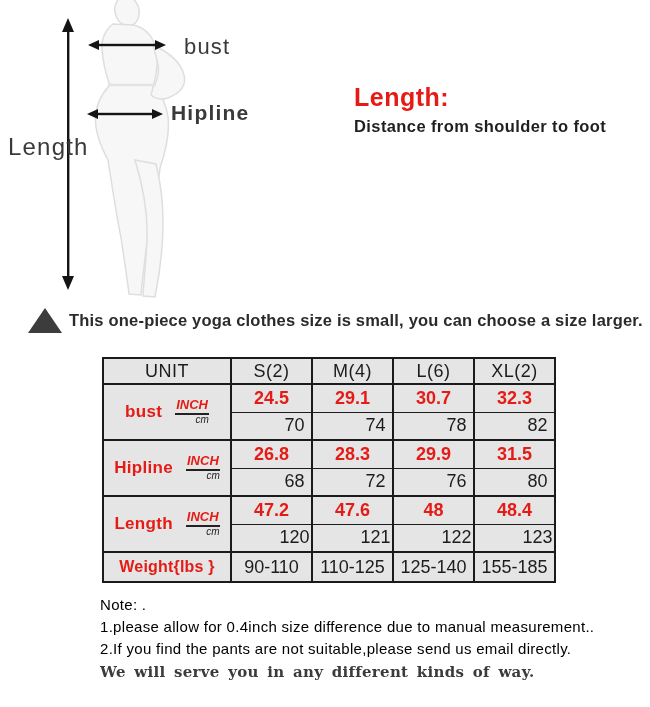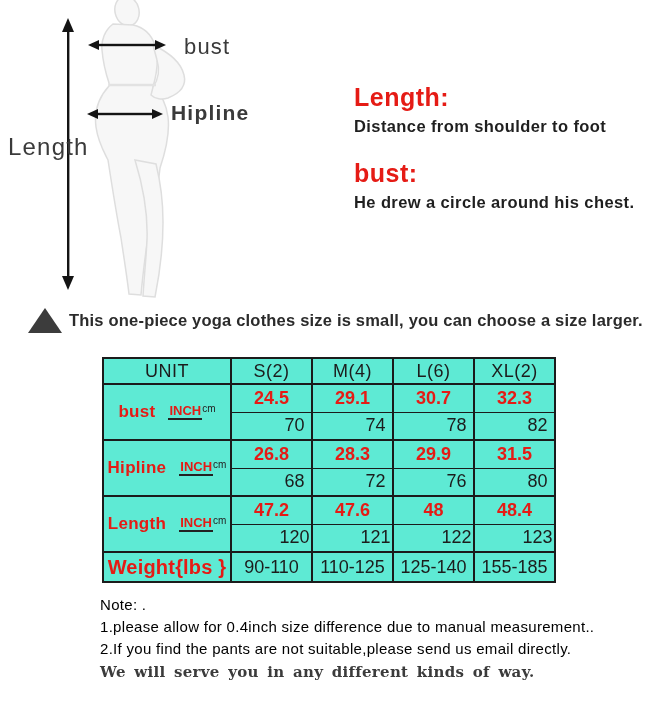--- a/index.html
+++ b/index.html
@@ -57,21 +57,21 @@
   }
   .notice-text {
     font-size: 16.5px; font-weight: 600; color: #2b2b2b;
     letter-spacing: 0.2px; white-space: nowrap;
   }
 
   
   .size-table {
     position: absolute; left: 102px; top: 357px;
     border-collapse: collapse; table-layout: fixed;
-    background: #5eead4;
+    background: #e5e5e5;
   }
   .size-table th, .size-table td {
     border: 2px solid #1b1b1b;
     text-align: center; vertical-align: middle;
     padding: 0;
     font-size: 18px; color: #1c1c1c;
     font-weight: 400;
   }
   .col-unit { width: 128px; }
   .col-size { width: 81px; }
@@ -82,27 +82,27 @@
   td.inch-val { color: var(--red); font-weight: 700; }
   tr.sub-top td.inch-val, tr.sub-top td { border-bottom-width: 1px; }
   tr.sub-bottom td { border-top-width: 1px; padding-left: 46px; }
   td.label-cell {
     font-weight: 700;
   }
   .label-inner {
     display: flex; align-items: center; justify-content: center; gap: 13px;
   }
   .row-label { color: var(--red); font-size: 17px; font-weight: 700; letter-spacing: 0.3px; }
-  .unit-frac { display: inline-flex; flex-direction: row; align-items: flex-start; line-height: 1.05; }
+  .unit-frac { display: inline-flex; flex-direction: column; align-items: flex-end; line-height: 1.05; font-style: italic; }
   .unit-frac .u-top {
     color: var(--red); font-size: 13px; font-weight: 700;
     border-bottom: 2px solid #222; padding: 0 1px 1px;
   }
   .unit-frac .u-bottom { color: #222; font-size: 10px; font-weight: 400; }
-  td.weight-label { color: var(--red); font-weight: 700; font-size: 20px; letter-spacing: 0.2px; }
+  td.weight-label { color: var(--red); font-weight: 700; font-size: 16px; letter-spacing: 0.2px; }
 
   
   .notes { position: absolute; left: 100px; top: 594px; width: 540px; }
   .notes .note-line {
     font-size: 15px; color: #000000; letter-spacing: 0.3px;
     line-height: 22px; white-space: nowrap;
   }
   .notes .note-closing {
     font-family: "DejaVu Serif", serif;
     font-weight: 700; font-size: 15px; color: #3b3b3b;
@@ -153,24 +153,20 @@
     <span class="diagram-label label-hipline">Hipline</span>
   </div>
 
   <div class="definitions">
     <div class="def-item">
     </div>
     <div class="def-item">
       <div class="def-term">Length:</div>
       <div class="def-desc">Distance from shoulder to foot</div>
     </div>
-    <div class="def-item">
-      <div class="def-term">bust:</div>
-      <div class="def-desc">He drew a circle around his chest.</div>
-    </div>
   </div>
 
   <div class="notice">
     <span class="warning-triangle"></span>
     <span class="notice-text">This one-piece yoga clothes size is small, you can choose a size larger.</span>
   </div>
 
   <table class="size-table">
     <colgroup>
       <col class="col-unit">

